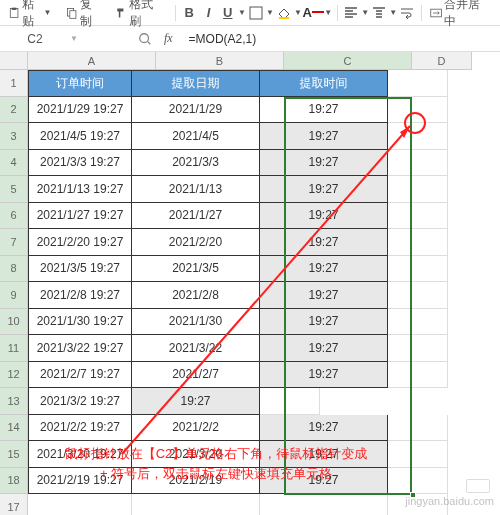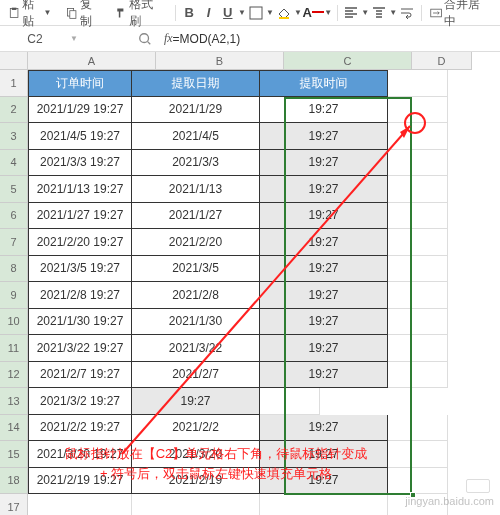--- a/index.html
+++ b/index.html
@@ -6,21 +6,21 @@
 body{background:#fff;width:500px;height:515px;overflow:hidden;position:relative}
 .toolbar{height:26px;background:#fff;border-bottom:1px solid #ddd;display:flex;align-items:center;padding:0 4px;font-size:12px;color:#555}
 .tb-item{display:flex;align-items:center;margin-right:6px;cursor:pointer;padding:2px 4px}
 .tb-item svg{width:14px;height:14px;margin-right:2px}
 .tb-sep{width:1px;height:16px;background:#ddd;margin:0 4px}
 .tb-btn{width:22px;height:22px;display:flex;align-items:center;justify-content:center;cursor:pointer;color:#555;font-weight:bold;font-size:13px}
 .tb-btn.arrow{font-size:8px;width:10px}
 .fbar{height:26px;display:flex;align-items:center;font-size:12px;border-bottom:1px solid #ddd}
 .cellref{width:70px;padding:0 24px;color:#555;text-align:center}
 .cellref-arrow{color:#aaa;font-size:8px;margin-right:60px}
-.fx-icon{font-style:italic;font-family:serif;color:#555;margin-right:0;cursor:pointer}
+.fx-icon{font-style:italic;font-family:serif;color:#555;margin-right:16px;cursor:pointer}
 .fbar input{border:none;outline:none;font-size:12px;flex:1;color:#333}
 .search-icn{width:14px;height:14px;margin-right:12px;color:#888}
 .grid-wrap{position:relative}
 .corner{position:absolute;left:0;top:0;width:28px;height:18px;background:#f0f0f0;border-right:1px solid #ccc;border-bottom:1px solid #ccc}
 .colheads{display:flex;margin-left:28px;height:18px}
 .colh{background:#f0f0f0;border-right:1px solid #ccc;border-bottom:1px solid #ccc;text-align:center;font-size:11px;color:#666;line-height:18px}
 .colh.A{width:128px}.colh.B{width:128px}.colh.C{width:128px}.colh.D{width:60px}
 .colh.sel{background:#d8e8d8}
 .rows{margin-left:0}
 .row{display:flex;height:26.5px}

